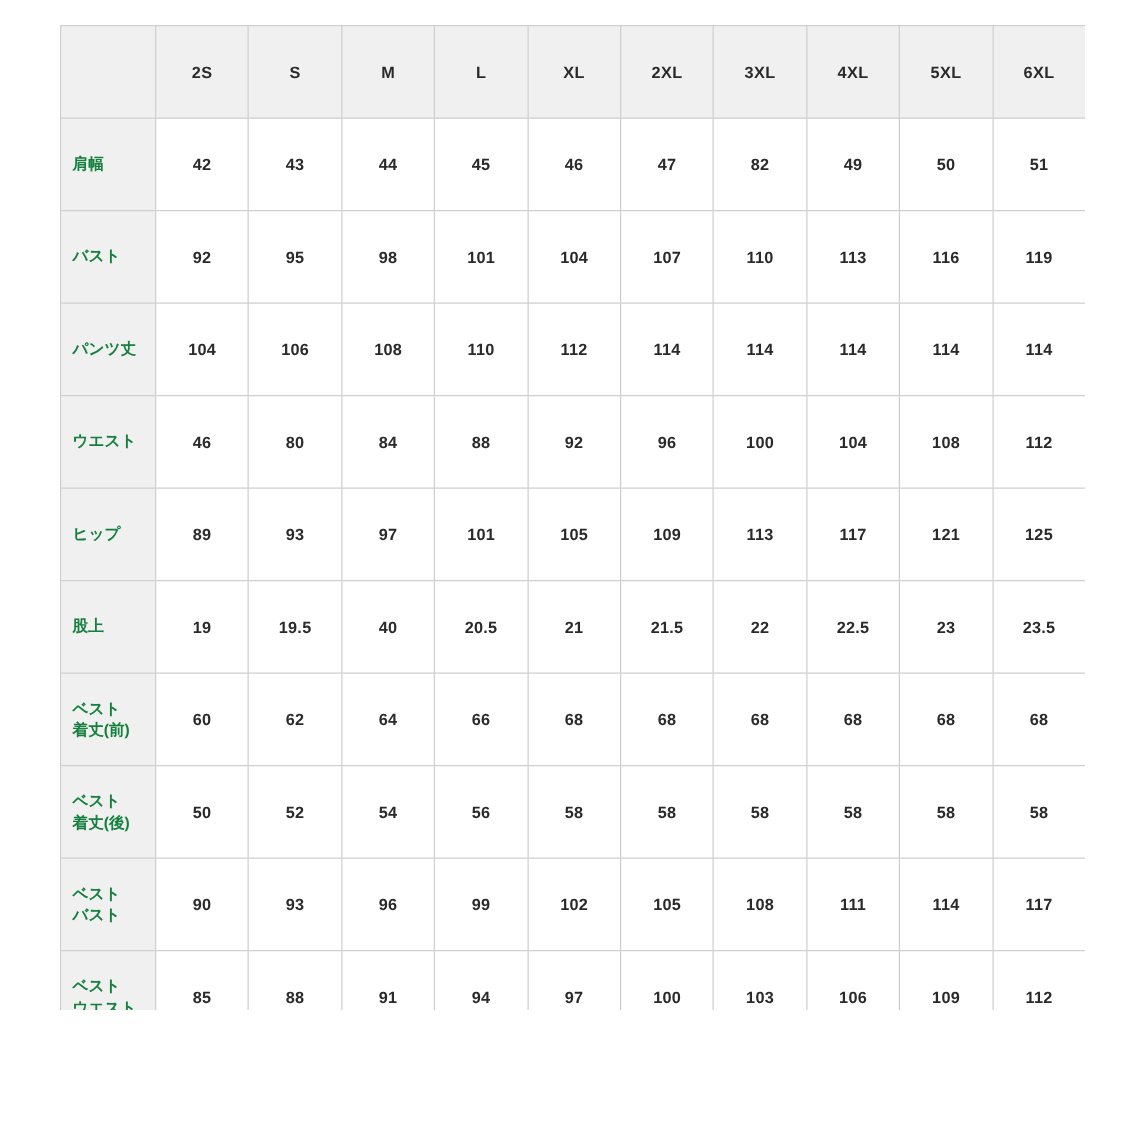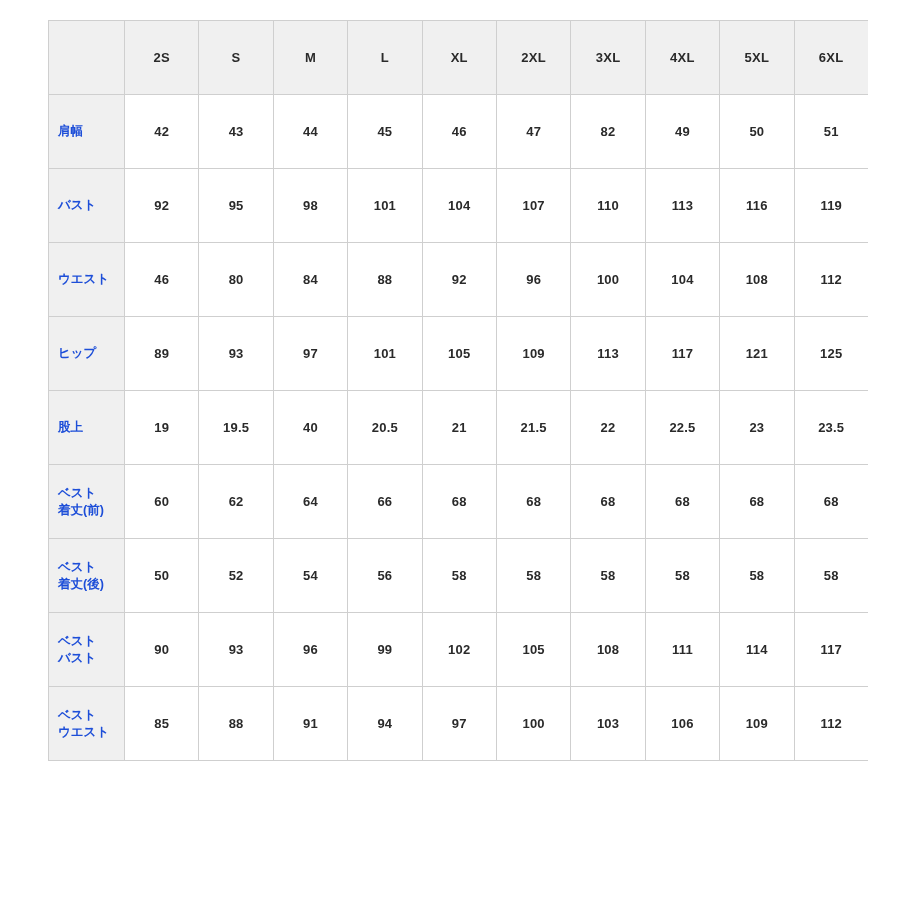--- a/index.html
+++ b/index.html
@@ -58,21 +58,21 @@
   }
   table.size-table thead th.corner-cell {
     background: #f0f0f0;
   }
   table.size-table tbody th.row-label {
     background: #f0f0f0;
     text-align: left;
     padding-left: 9px;
     font-size: 12.5px;
     font-weight: bold;
-    color: #1d4ed8;
+    color: #15803d;
     white-space: pre-line;
     letter-spacing: 0px;
   }
   table.size-table tbody td.value-cell {
     background: #ffffff;
     font-size: 13px;
     letter-spacing: 0.2px;
   }
 </style>
 </head>
@@ -133,20 +133,33 @@
           <td class="value-cell">101</td>
           <td class="value-cell">104</td>
           <td class="value-cell">107</td>
           <td class="value-cell">110</td>
           <td class="value-cell">113</td>
           <td class="value-cell">116</td>
           <td class="value-cell">119</td>
         </tr>
 
 
+        <tr>
+          <th class="row-label">パンツ丈</th>
+          <td class="value-cell">104</td>
+          <td class="value-cell">106</td>
+          <td class="value-cell">108</td>
+          <td class="value-cell">110</td>
+          <td class="value-cell">112</td>
+          <td class="value-cell">114</td>
+          <td class="value-cell">114</td>
+          <td class="value-cell">114</td>
+          <td class="value-cell">114</td>
+          <td class="value-cell">114</td>
+        </tr>
 
         <tr>
           <th class="row-label">ウエスト</th>
           <td class="value-cell">46</td>
           <td class="value-cell">80</td>
           <td class="value-cell">84</td>
           <td class="value-cell">88</td>
           <td class="value-cell">92</td>
           <td class="value-cell">96</td>
           <td class="value-cell">100</td>

